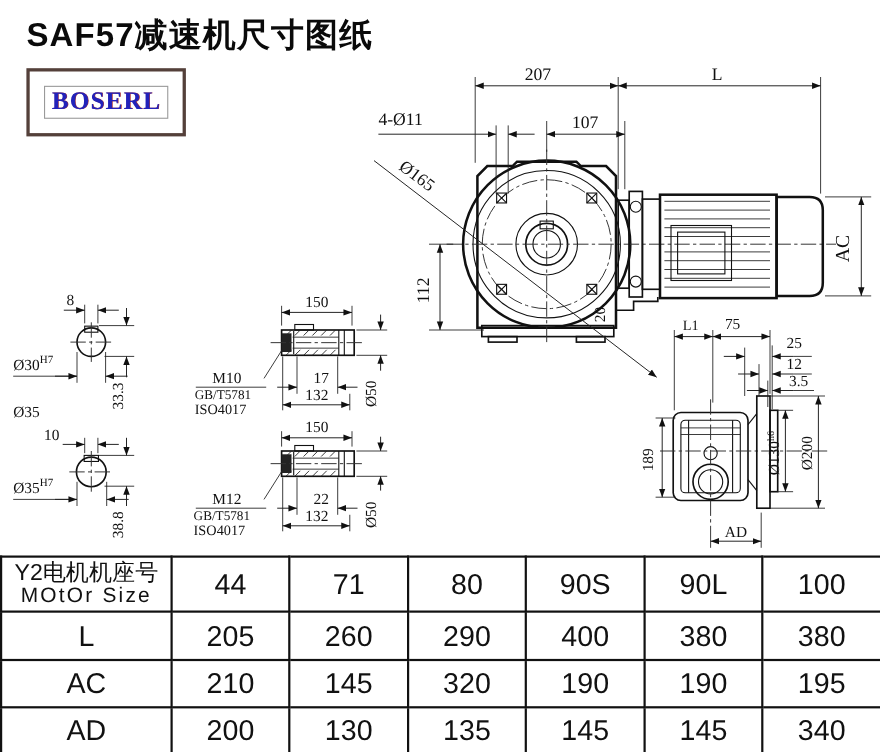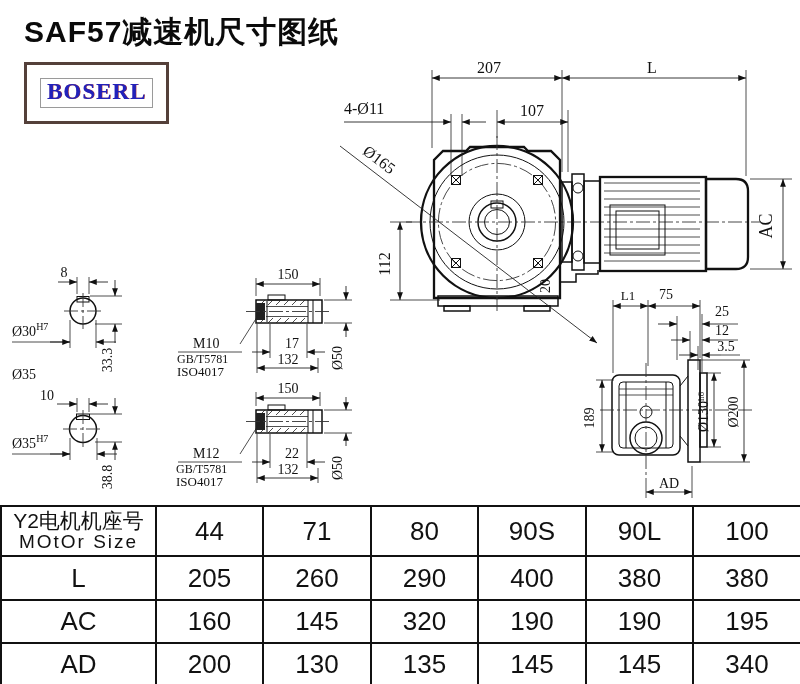--- a/index.html
+++ b/index.html
@@ -371,21 +371,21 @@
     <td>L</td>
     <td>205</td>
     <td>260</td>
     <td>290</td>
     <td>400</td>
     <td>380</td>
     <td>380</td>
   </tr>
   <tr style="height:43px">
     <td>AC</td>
-    <td>160</td>
+    <td>210</td>
     <td>145</td>
     <td>320</td>
     <td>190</td>
     <td>190</td>
     <td>195</td>
   </tr>
   <tr style="height:42px">
     <td>AD</td>
     <td>200</td>
     <td>130</td>

